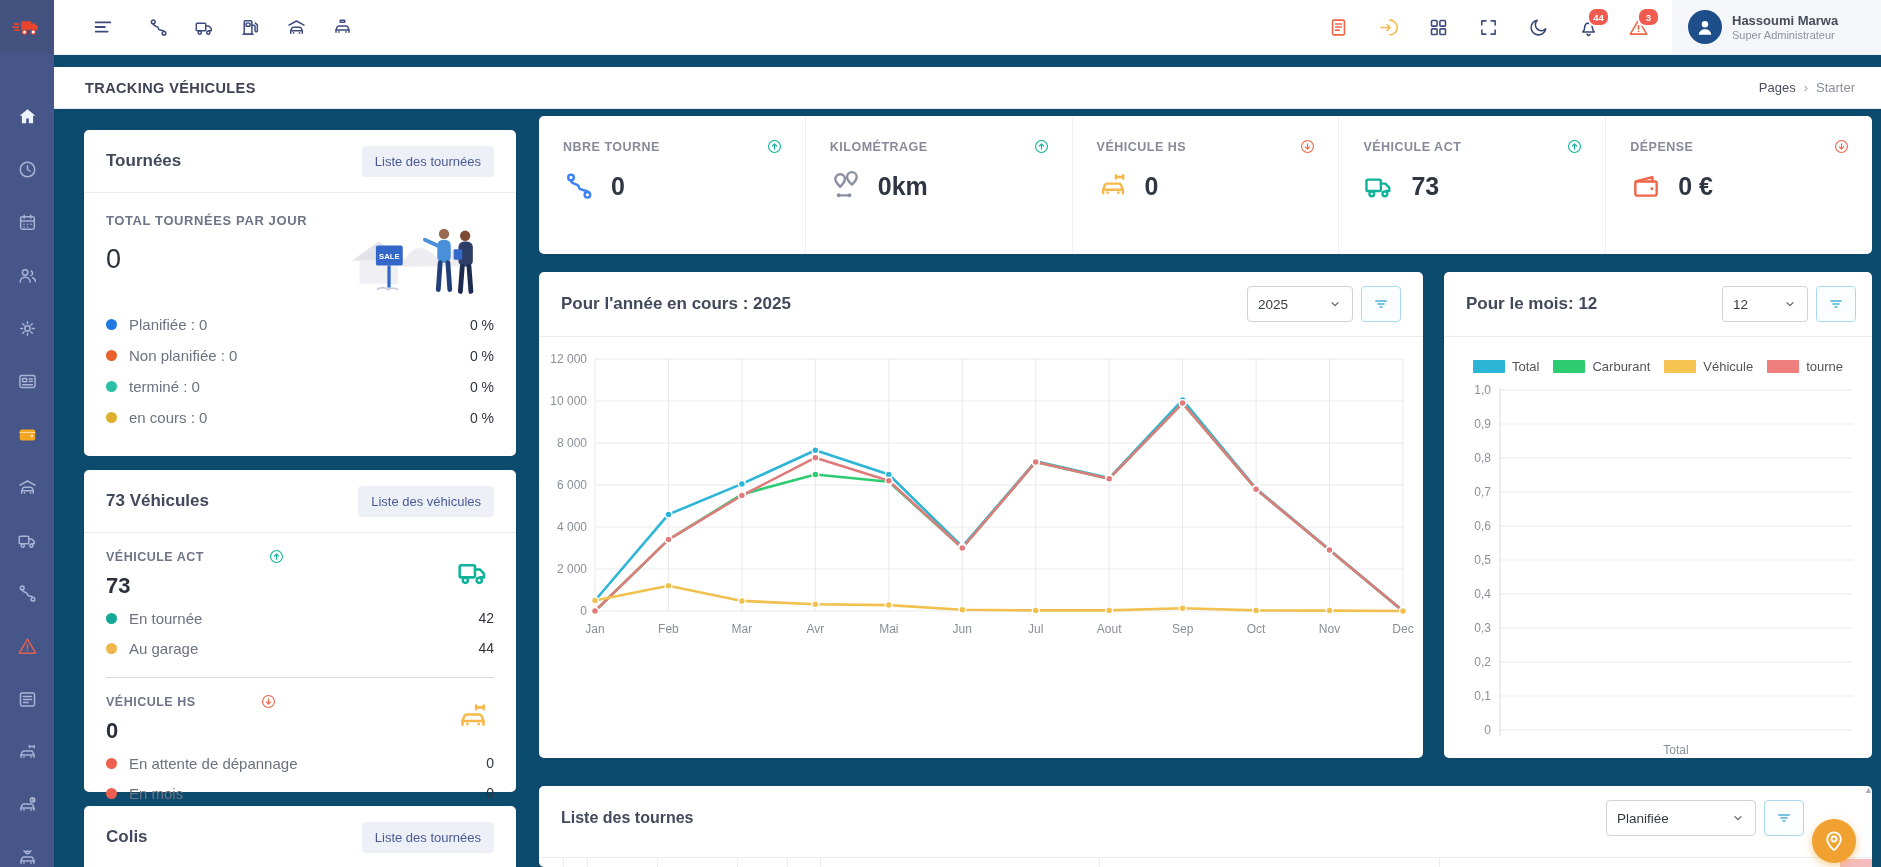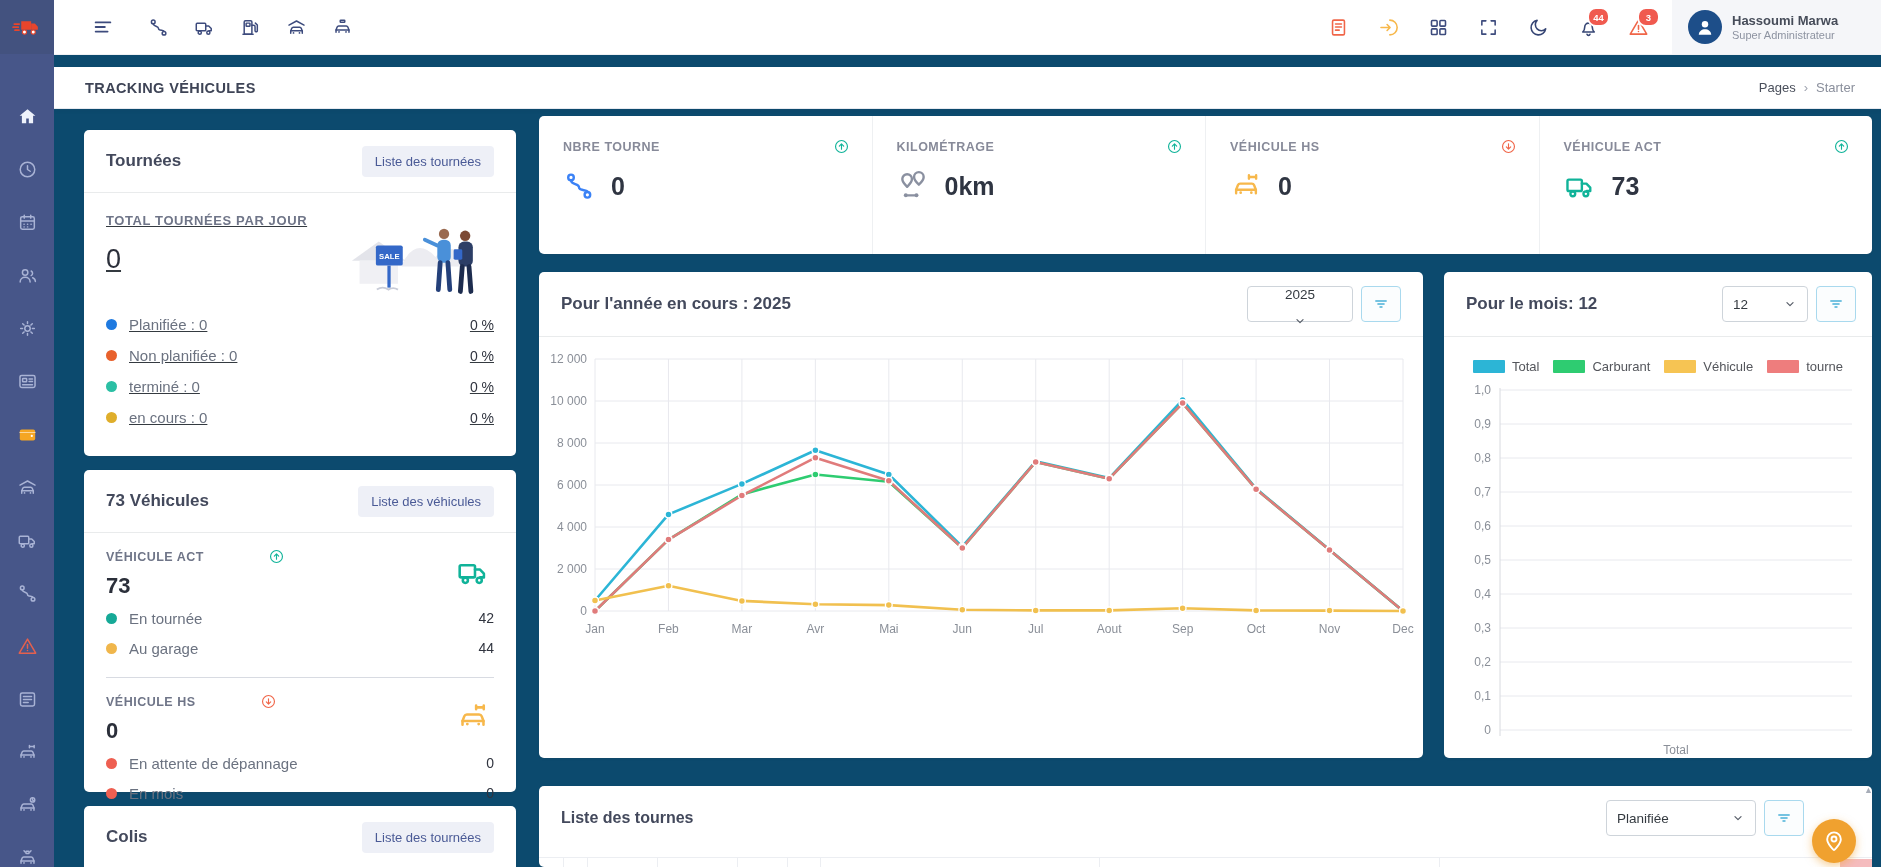--- a/index.html
+++ b/index.html
@@ -328,21 +328,21 @@
       <span class="sep">›</span>
       <span class="cur">Starter</span>
     </div>
   </div>
 
   <section class="card" style="left:84px;top:130px;width:432px;height:326px;">
     <div class="card-h">
       <span class="c-title">Tournées</span>
       <button class="btn-soft">Liste des tournées</button>
     </div>
-    <div style="position:relative;padding:20px 22px 0;text-decoration:underline;">
+    <div style="position:relative;padding:20px 22px 0;">
       <div class="t-sub">TOTAL TOURNÉES PAR JOUR</div>
       <div class="t-big">0</div>
       <svg width="158" height="96" viewBox="0 0 160 100" style="position:absolute;right:16px;top:14px;">
         <path d="M60 60 Q75 30 95 52 Q110 34 130 54 L130 62 60 62z" fill="#ececf1"></path>
         <polygon points="8,56 36,36 64,56" fill="#e3e4ea"></polygon>
         <rect x="16" y="56" width="40" height="24" fill="#f0f0f4"></rect>
         <rect x="33" y="40" width="28" height="21" rx="2" fill="#3468c8"></rect>
         <text x="47" y="54" font-size="8" font-weight="bold" fill="#fff" text-anchor="middle">SALE</text>
         <rect x="45" y="61" width="3.4" height="23" fill="#3468c8"></rect>
         <path d="M34 86 q6 -4 12 0 q5 -3 10 0" stroke="#c9ccd8" fill="none" stroke-width="2"></path>
@@ -537,27 +537,46 @@
             <svg width="32" height="32" viewBox="0 0 24 24" fill="none" stroke="currentColor" stroke-width="1.8" stroke-linecap="round" stroke-linejoin="round">
               <rect x="2.6" y="7.2" width="10.8" height="8.6" rx="1"></rect>
               <path d="M13.4 10.2h3.4l2.9 3v2.6h-2.6"></path>
               <circle cx="6.6" cy="17.9" r="1.8"></circle>
               <circle cx="16.4" cy="17.9" r="1.8"></circle>
             </svg>
           </span>
     <span>73</span>
         </div>
       </article>
+      <article class="stat">
+        <div class="st-lab">DÉPENSE</div>
+    <span class="st-trend" style="color:#f06548">
+          <svg width="17" height="17" viewBox="0 0 24 24" fill="none" stroke="currentColor" stroke-width="1.6" stroke-linecap="round" stroke-linejoin="round">
+            <circle cx="12" cy="12" r="8.4"></circle>
+            <path d="M12 8.2v7.2M8.9 12.6 12 15.7l3.1-3.1"></path>
+          </svg>
+        </span>
+    <div class="st-val">
+          <span style="color:#f06548">
+            <svg width="32" height="32" viewBox="0 0 24 24" fill="none" stroke="currentColor" stroke-width="1.8" stroke-linecap="round" stroke-linejoin="round">
+              <path d="M4.4 8.6 16.8 5.4v3.2"></path>
+              <rect x="4" y="8.6" width="16" height="10.6" rx="1.4"></rect>
+              <circle cx="16.4" cy="14" r="1.1" fill="currentColor" stroke="none"></circle>
+            </svg>
+          </span>
+    <span>0 €</span>
+        </div>
+      </article>
     </div>
 
   <section class="card" style="left:539px;top:272px;width:884px;height:486px;">
     <div class="card-h" style="height:64px;">
       <span class="c-title">Pour l'année en cours : 2025</span>
       <div class="hdr-controls">
-        <div class="sel" style="width:84px;flex-direction:column;">
+        <div class="sel" style="width:84px;">
           <span>2025</span>
           <span class="chev" style="color: rgb(85, 91, 102);">
               <svg width="14" height="14" viewBox="0 0 24 24" fill="none" stroke="currentColor" stroke-width="2" stroke-linecap="round" stroke-linejoin="round">
                 <path d="M6.8 9.6 12 14.8l5.2-5.2"></path>
               </svg>
             </span>
         </div>
         <div class="filter-btn">
             <svg width="18" height="18" viewBox="0 0 24 24" fill="none" stroke="currentColor" stroke-width="1.7" stroke-linecap="round" stroke-linejoin="round">
               <path d="M5 8h14M7.8 12h8.4M10.6 16h2.8"></path>

